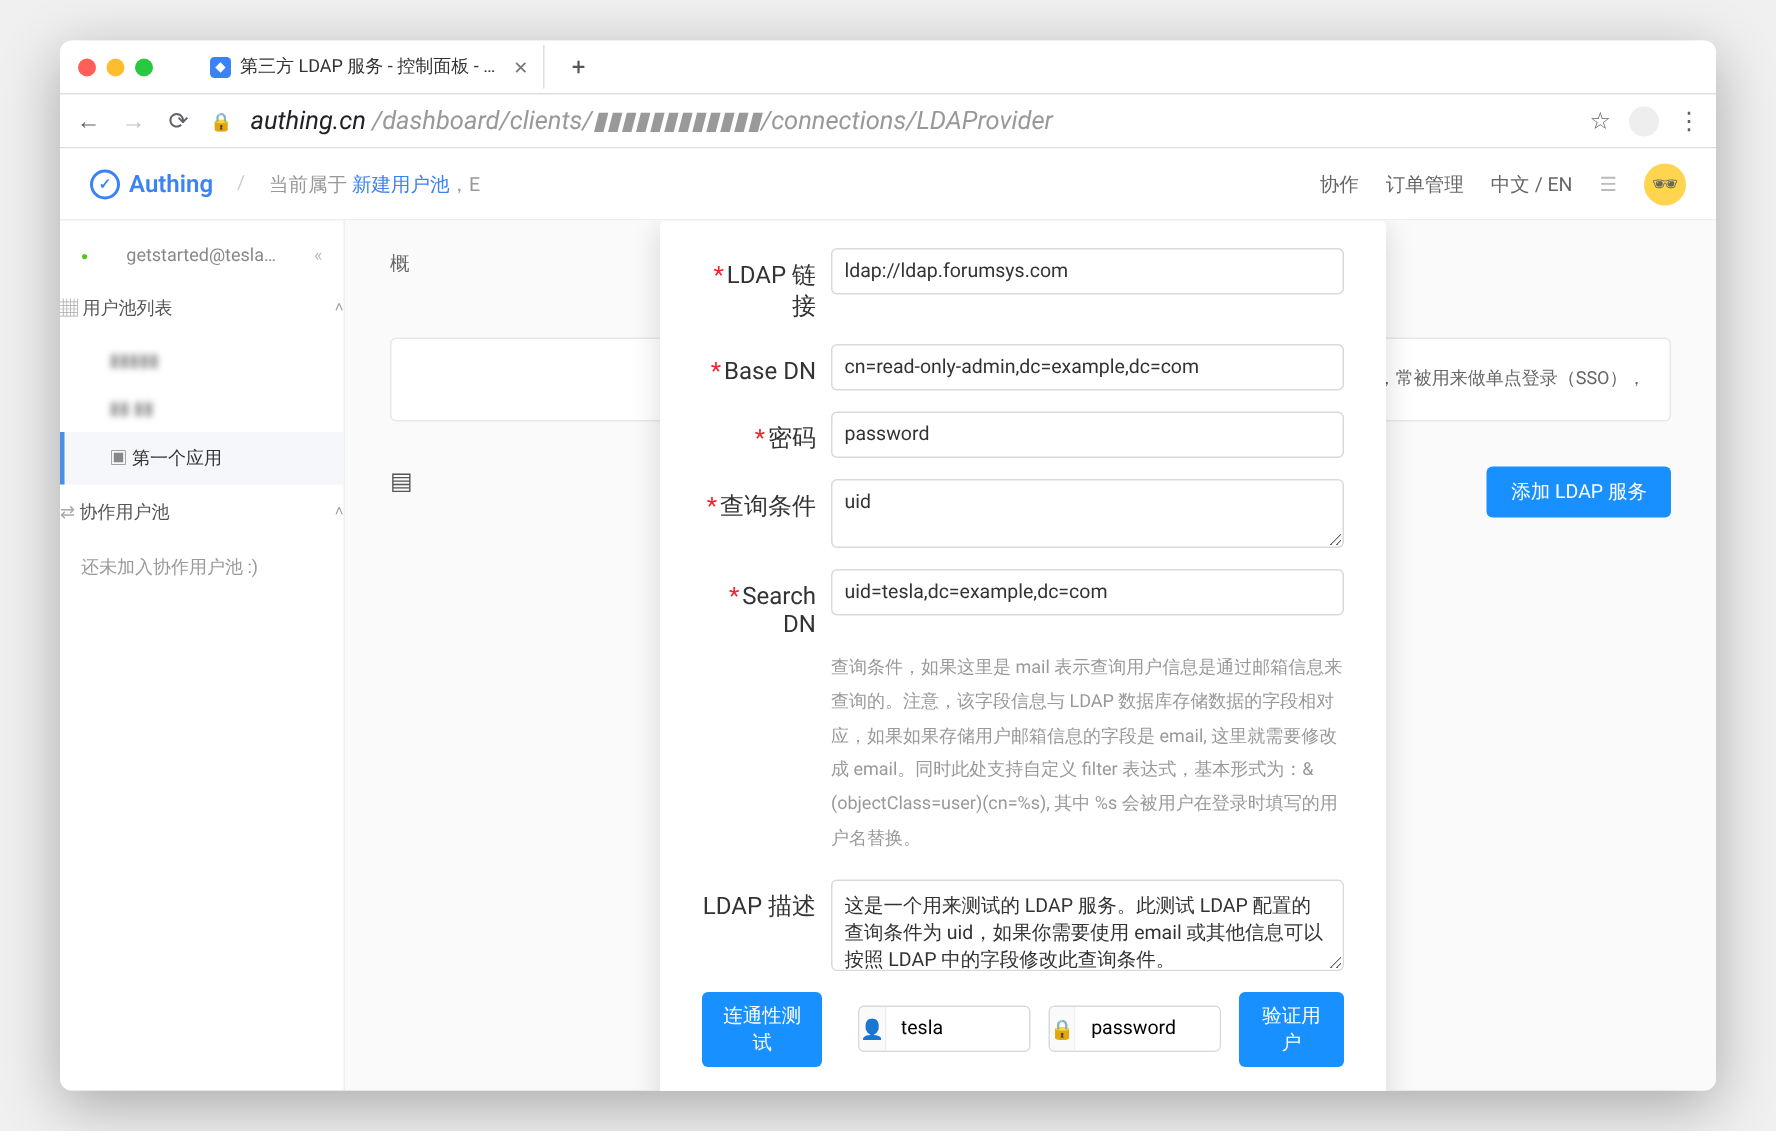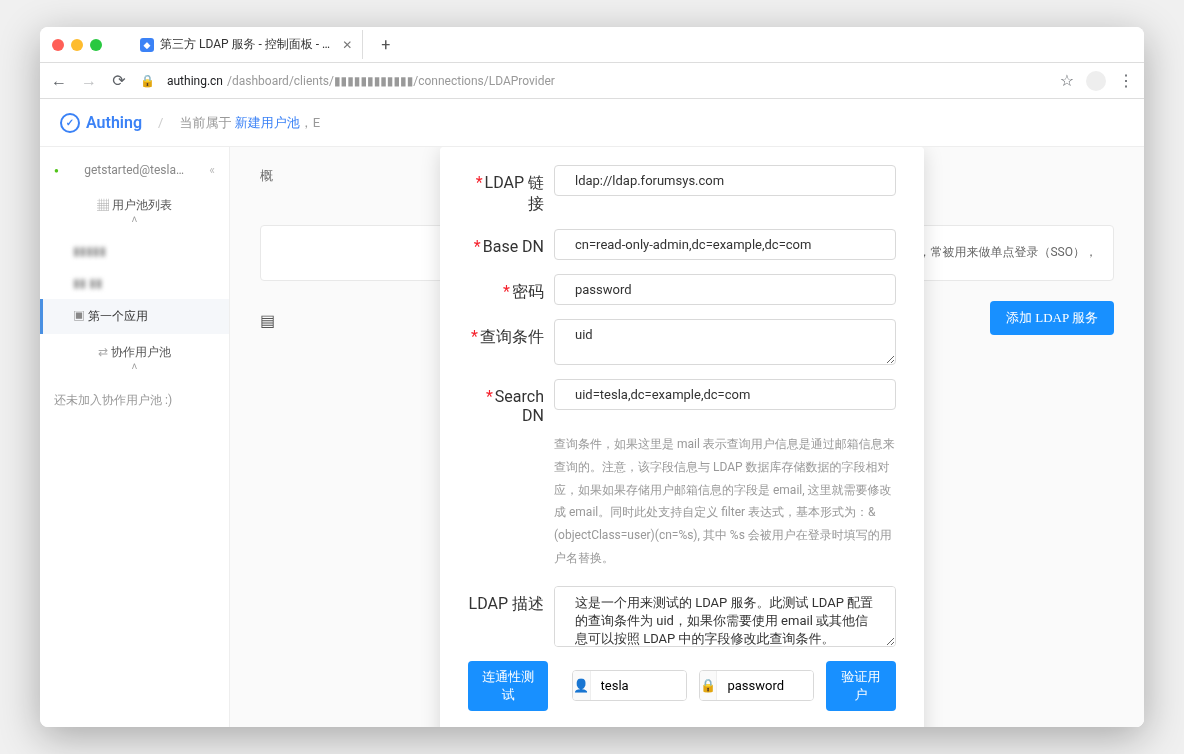--- a/index.html
+++ b/index.html
@@ -11,51 +11,51 @@
   .dot.red { background: #ff5f57; }
   .dot.yellow { background: #febc2e; }
   .dot.green { background: #28c840; }
   .tab { display: flex; align-items: center; gap: 6px; padding: 6px 10px; font-size: 12px; color: #333; background:#fff; border-right:1px solid #ddd; margin-left:20px;}
   .tab .favicon { width:14px; height:14px; background:#3b82f6; border-radius:3px; display:inline-flex; align-items:center; justify-content:center; color:#fff; font-size:9px;}
   .tab .close { color:#777; font-size:12px; margin-left:6px;}
   .plus { color:#555; font-size:16px; margin-left:10px; }
   .addrbar { height: 36px; display: flex; align-items: center; padding: 0 10px; gap: 12px; border-bottom:1px solid #ddd;}
   .nav-ico { width:18px; text-align:center; color:#5f6368; font-size:16px; cursor:pointer; }
   .lock { color:#5f6368; font-size:12px; }
-  .url { flex:1; font-size:12px; color:#999; display:flex; align-items:center; gap:4px;}
+  .url { flex:1; font-size:17px; color:#999; display:flex; align-items:center; gap:4px;font-style:italic;}
   .url .host { color:#202124; }
   .star { color:#5f6368; font-size:16px; }
   .avatar-sm { width:20px; height:20px; border-radius:50%; background:#eee; }
   .kebab { color:#5f6368; font-size:16px; }
   .app { flex:1; display:flex; flex-direction:column; position:relative; overflow:hidden; background:#fff;}
   .app-header { height:48px; border-bottom:1px solid #eee; display:flex; align-items:center; padding:0 20px; gap:16px; font-size:13px; color:#555;}
   .logo { display:flex; align-items:center; gap:6px; color:#3b82f6; font-weight:600; font-size:16px;}
   .logo-ico { width:20px; height:20px; border:2px solid #3b82f6; border-radius:50%; display:flex; align-items:center; justify-content:center; font-size:10px;}
   .hdr-text { color:#999; }
   .hdr-text .lnk { color:#3b82f6; }
   .hdr-right { margin-left:auto; display:flex; align-items:center; gap:18px; color:#666;}
   .sun { width:28px; height:28px; border-radius:50%; background:#ffd54f; display:flex; align-items:center; justify-content:center; font-size:14px;}
   .app-body { flex:1; display:flex; overflow:hidden; }
   .sidebar { width:190px; border-right:1px solid #eee; font-size:12px; color:#555; padding-top:6px;}
   .sb-top { padding:10px 14px; display:flex; align-items:center; justify-content:space-between; color:#888;}
   .sb-top .txt { white-space:nowrap; overflow:hidden; text-overflow:ellipsis; max-width:120px;}
-  .sb-sec { padding:10px 0; display:flex; align-items:center; justify-content:space-between; cursor:pointer;flex-direction:column;}
+  .sb-sec { padding:10px 0; display:flex; align-items:center; justify-content:space-between; cursor:pointer;}
   .sb-item { padding:9px 14px 9px 30px; cursor:pointer; color:#555; border-left:3px solid transparent;}
   .sb-item.blur { filter:blur(2px); color:#999;}
   .sb-item.active { background:#f5f7fa; border-left:3px solid #4a90e2; color:#333;}
   .sb-note { padding:10px 14px; color:#999; font-size:12px;}
   .main { flex:1; position:relative; background:#fafafa; overflow:hidden;}
   .bg-page { position:absolute; inset:0; padding:20px 30px; }
   .bg-card { background:#fff; border:1px solid #e8e8e8; border-radius:4px; padding:16px; font-size:12px; color:#666; line-height:1.8;}
-  .bg-btn { position:absolute; right:30px; top:154px; background:#1890ff; color:#fff; padding:8px 16px; border-radius:4px; font-size:13px;font-family:Liberation Serif, serif;}
+  .bg-btn { position:absolute; right:30px; top:164px; background:#1890ff; color:#fff; padding:8px 16px; border-radius:4px; font-size:13px;}
   .modal { position:absolute; left:210px; right:220px; top:0; bottom:-20px; background:#fff; box-shadow:0 4px 20px rgba(0,0,0,0.15); border-radius:4px; padding:18px 28px 20px; overflow-y:auto; font-size:13px;}
   .frow { display:flex; align-items:flex-start; margin-bottom:14px; gap:10px;}
   .flabel { width:76px; text-align:right; color:#333; font-size:16px; padding-top:8px; flex-shrink:0;}
   .req { color:#f5222d; margin-right:2px;}
-  .finput { flex:1; border:1px solid #d9d9d9; border-radius:4px; padding:7px 20px; font-size:13px; color:#333; background:#fff;}
+  .finput { flex:1; border:1px solid #d9d9d9; border-radius:4px; padding:7px 8px; font-size:13px; color:#333; background:#fff;}
   textarea.finput { resize:vertical; min-height:34px; font-family:inherit;}
   .fhelp { font-size:12px; color:#999; line-height:1.9; margin-left:86px; margin-bottom:16px; margin-top:-6px;}
   .test-row { display:flex; align-items:center; gap:12px; margin:12px 0 16px;}
   .btn { padding:7px 14px; border-radius:4px; font-size:13px; cursor:pointer; border:none;}
   .btn-primary { background:#1890ff; color:#fff; }
   .icon-input { display:flex; align-items:center; border:1px solid #d9d9d9; border-radius:4px; overflow:hidden; background:#fff;}
   .icon-input .ic { width:30px; text-align:center; color:#bbb; background:#fafafa; border-right:1px solid #eee; align-self:stretch; display:flex; align-items:center; justify-content:center;}
   .icon-input input { border:none; padding:7px 10px; font-size:13px; outline:none; width:110px;}
   .results { display:flex; gap:18px; margin-bottom:20px;}
   .result-card { flex:1; border:1px solid #faecd8; background:#fffdf7; border-radius:4px; padding:12px 14px;}
@@ -99,20 +99,27 @@
   <div class="app">
     <div class="app-header">
       <div class="logo">
         <span class="logo-ico">✓</span>
         <span>Authing</span>
       </div>
       <span style="color:#ccc">/</span>
       <span class="hdr-text">
         <span>当前属于 </span><span class="lnk">新建用户池</span><span>，E</span>
       </span>
+      <div class="hdr-right">
+        <span>协作</span>
+        <span>订单管理</span>
+        <span>中文 / EN</span>
+        <span style="color:#bbb">☰</span>
+        <span class="sun">🕶</span>
+      </div>
     </div>
 
     <div class="app-body">
 
       <div class="sidebar">
         <div class="sb-top">
           <span style="color:#52c41a;font-size:8px">●</span>
           <span class="txt">getstarted@tesla…</span>
           <span class="collapse-ico">«</span>
         </div>

